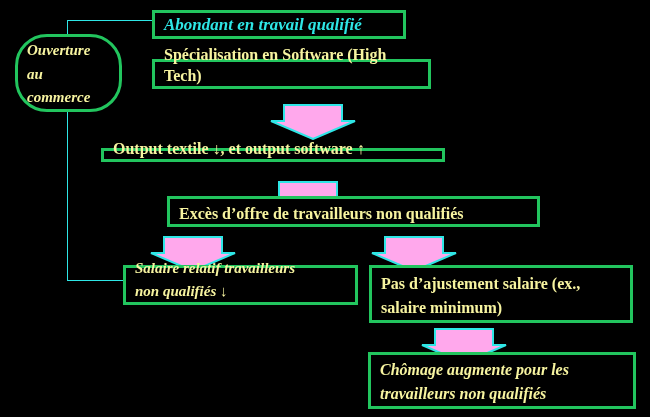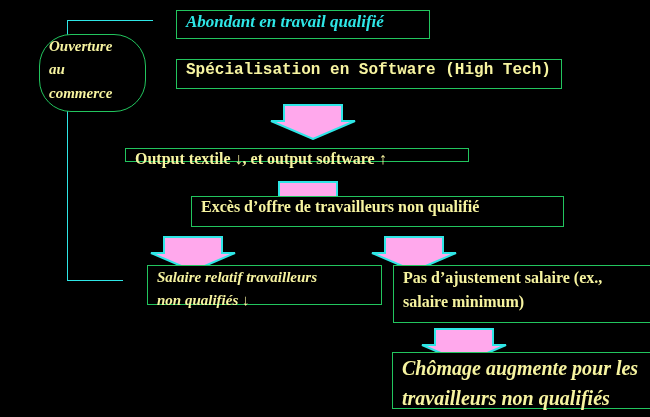--- a/index.html
+++ b/index.html
@@ -12,26 +12,25 @@
     position: relative;
     width: 650px;
     height: 417px;
     background: #000000;
     overflow: hidden;
     font-family: "Liberation Serif", "DejaVu Serif", serif;
   }
   .box {
     position: absolute;
     box-sizing: border-box;
-    border: 1px solid #22c55e;
+    border: 3px solid #22c55e;
     background: #000000;
     display: flex;
-    align-items: flex-start;
+    align-items: flex-end;
     z-index: 5;
-    margin-left: 24px;
   }
   .box .txt {
     display: block;
     width: 100%;
     padding: 0 9px;
     color: #f7f4a0;
     font-weight: bold;
     line-height: 1.28;
   }
   .italic .txt {
@@ -104,46 +103,46 @@
       <span>Ouverture</span><br>
       <span>au</span><br>
       <span>commerce</span>
     </span>
   </div>
 
   <div class="box cyan" style="left:152px; top:10px; width:254px; height:29px;">
     <span class="txt" style="font-size:17px;">Abondant en travail qualifié</span>
   </div>
 
-  <div class="box" style="left:152px; top:59px; width:386px; height:30px;font-family:Liberation Mono, monospace;">
+  <div class="box" style="left:152px; top:59px; width:279px; height:30px;">
     <span class="txt" style="font-size:16px;">Spécialisation en Software (High Tech)</span>
   </div>
 
   <div class="box" style="left:101px; top:148px; width:344px; height:14px;">
     <span class="txt" style="font-size:16px;">Output textile ↓, et output software ↑</span>
   </div>
 
   <div class="box" style="left:167px; top:196px; width:373px; height:31px;">
-    <span class="txt" style="font-size:16px;">Excès d’offre de travailleurs non qualifié</span>
+    <span class="txt" style="font-size:16px;">Excès d’offre de travailleurs non qualifiés</span>
   </div>
 
   <div class="box italic" style="left:123px; top:265px; width:235px; height:40px;">
     <span class="txt" style="font-size:15px; line-height:1.5;">
       <span>Salaire relatif  travailleurs</span><br>
       <span>non qualifiés ↓</span>
     </span>
   </div>
 
   <div class="box" style="left:369px; top:265px; width:264px; height:58px;">
     <span class="txt" style="font-size:16px; line-height:1.5;">
       <span>Pas d’ajustement salaire (ex.,</span><br>
       <span>salaire minimum)</span>
     </span>
   </div>
 
   <div class="box italic" style="left:368px; top:352px; width:268px; height:57px;">
-    <span class="txt" style="font-size:20px; line-height:1.5;">
+    <span class="txt" style="font-size:16px; line-height:1.5;">
       <span>Chômage augmente pour les</span><br>
       <span>travailleurs non qualifiés</span>
     </span>
   </div>
 
 </div>
 
 </body></html>

